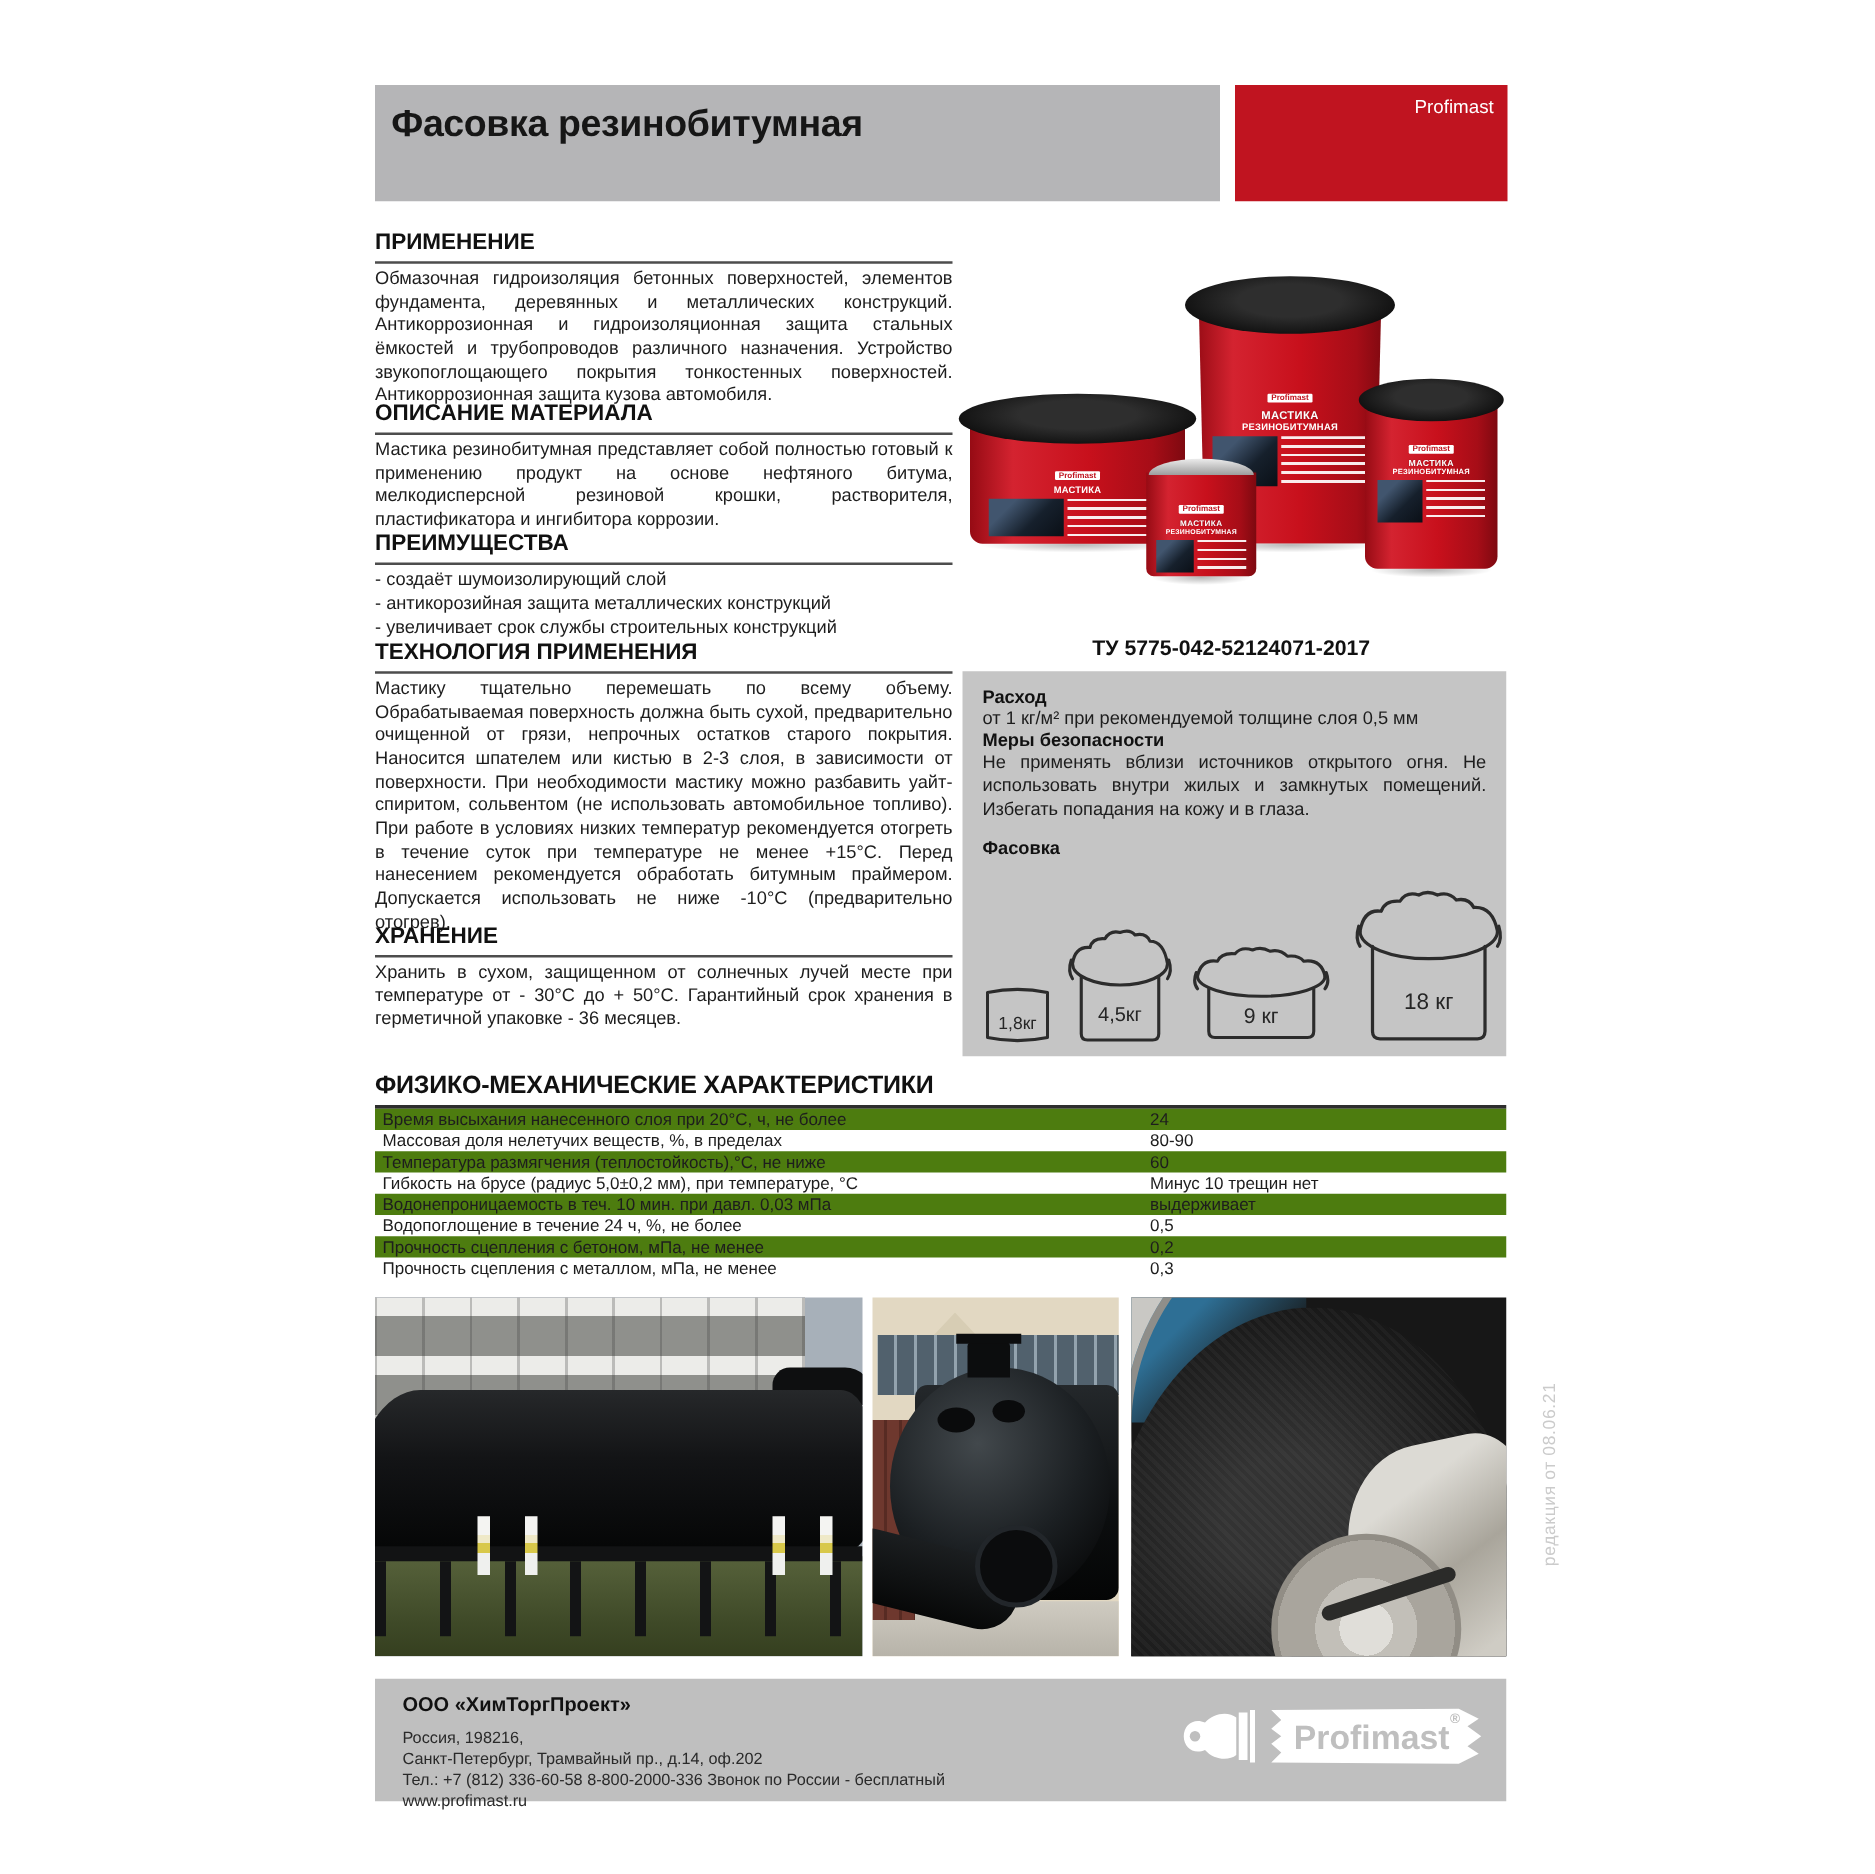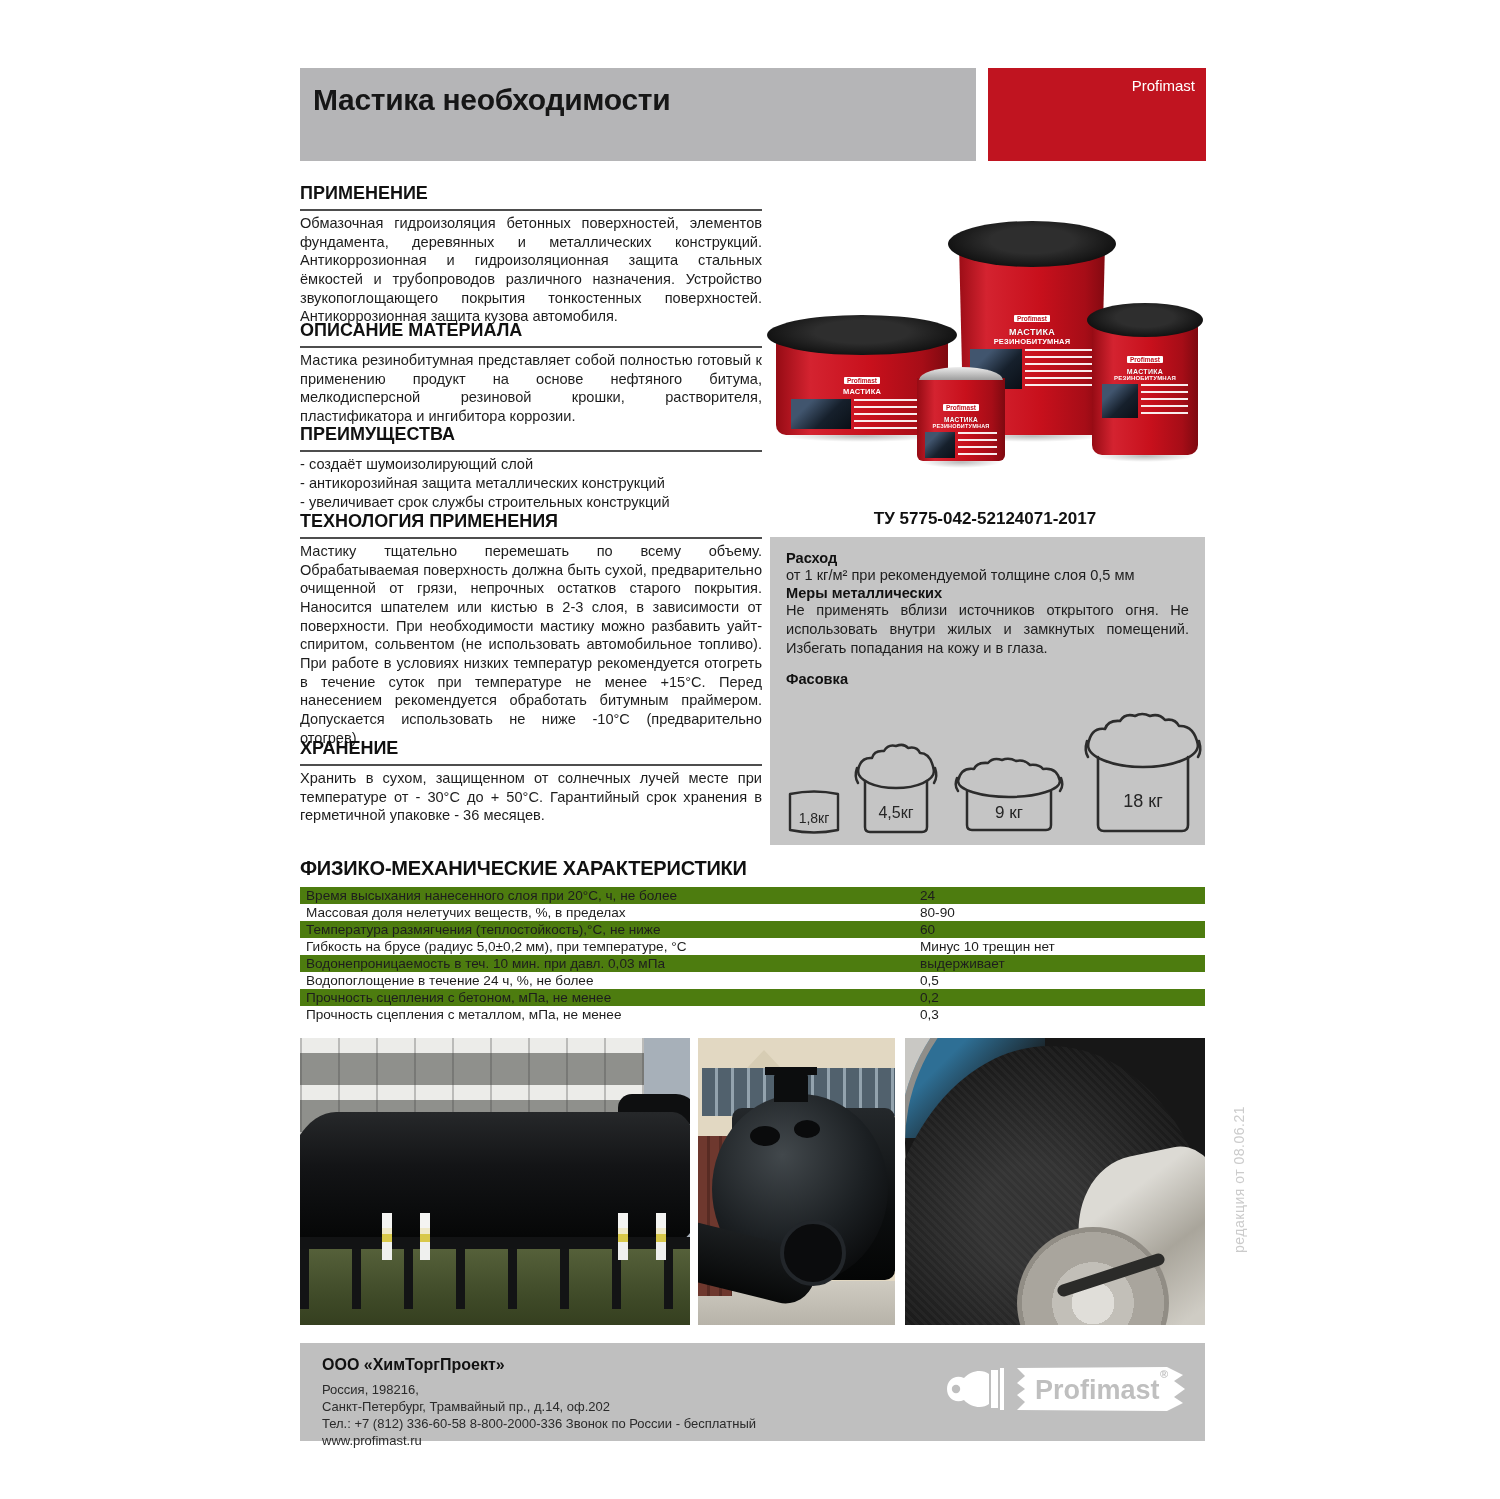--- a/index.html
+++ b/index.html
@@ -75,21 +75,21 @@
   .bucket-1 .bw { bottom:11px; font-size:14px; }
   .bucket-2 { left:72px; width:88px;  height:102px; }
   .bucket-2 .bw { bottom:15px; font-size:16px; }
   .bucket-3 { left:172px; width:114px; height:88px; }
   .bucket-3 .bw { bottom:14px; font-size:17px; }
   .bucket-4 { left:302px; width:122px; height:136px; }
   .bucket-4 .bw { bottom:25px; font-size:18px; }
 
   
   .char-title { position:absolute; left:300px; top:857px; width:905px; font-size:20px; font-weight:700; color:#111;
-                padding-bottom:21px; border-bottom:3px solid #2e2e2e; letter-spacing:-0.2px; }
+                padding-bottom:4px; border-bottom:3px solid #2e2e2e; letter-spacing:-0.2px; }
   .char-table { position:absolute; left:300px; top:887px; width:905px; }
   .crow { display:grid; grid-template-columns:1fr 285px; height:17px; line-height:17px; font-size:13.6px; }
   .crow.g { background:#4d7c0f; }
   .crow .cname { padding-left:6px; white-space:nowrap; overflow:hidden; }
   .crow .cval { }
 
   
   .photo { position:absolute; top:1038px; height:287px; overflow:hidden; }
   .photo * { position:absolute; }
   #photo1 { left:300px; width:390px; background:#a7b0b9; }
@@ -152,21 +152,21 @@
 
   .edition { position:absolute; left:1231px; top:1106px; writing-mode:vertical-rl; transform:rotate(180deg);
              font-size:14px; color:#cbcbcb; letter-spacing:.5px; }
 </style>
 </head>
 <body>
 
 <div class="page">
 
   <div class="title-bar">
-    <h1>Мастика необходимости</h1>
+    <h1>Фасовка резинобитумная</h1>
   </div>
   <div class="brand-box">
     <span class="brand-name">Profimast</span>
   </div>
 
   <section class="sec" style="top:183px">
     <h2>ПРИМЕНЕНИЕ</h2>
     <p>Обмазочная гидроизоляция бетонных поверхностей, элементов фундамента, деревянных и металлических конструкций. Антикоррозионная и гидроизоляционная защита стальных ёмкостей и трубопроводов различного назначения. Устройство звукопоглощающего покрытия тонкостенных поверхностей. Антикоррозионная защита кузова автомобиля.</p>
   </section>
 
@@ -255,21 +255,21 @@
       </div>
       <div class="canrim"></div>
     </div>
   </div>
 
   <div class="tu">ТУ 5775-042-52124071-2017</div>
 
   <div class="info-box">
     <div class="ib-b">Расход</div>
     <div class="ib-t">от 1 кг/м² при рекомендуемой толщине слоя 0,5 мм</div>
-    <div class="ib-b">Меры металлических</div>
+    <div class="ib-b">Меры безопасности</div>
     <div class="ib-t just">Не применять вблизи источников открытого огня. Не использовать внутри жилых и замкнутых помещений. Избегать попадания на кожу и в глаза.</div>
     <div class="ib-b pack">Фасовка</div>
 
     <div class="buckets">
       <div class="bucket bucket-1">
         <svg viewBox="0 0 56 50">
           <path d="M4,7 Q28,2 52,7 L52,43 Q28,48 4,43 Z" fill="none" stroke="#2c2c2c" stroke-width="2.4" stroke-linejoin="round"></path>
         </svg>
         <span class="bw">1,8кг</span>
       </div>

